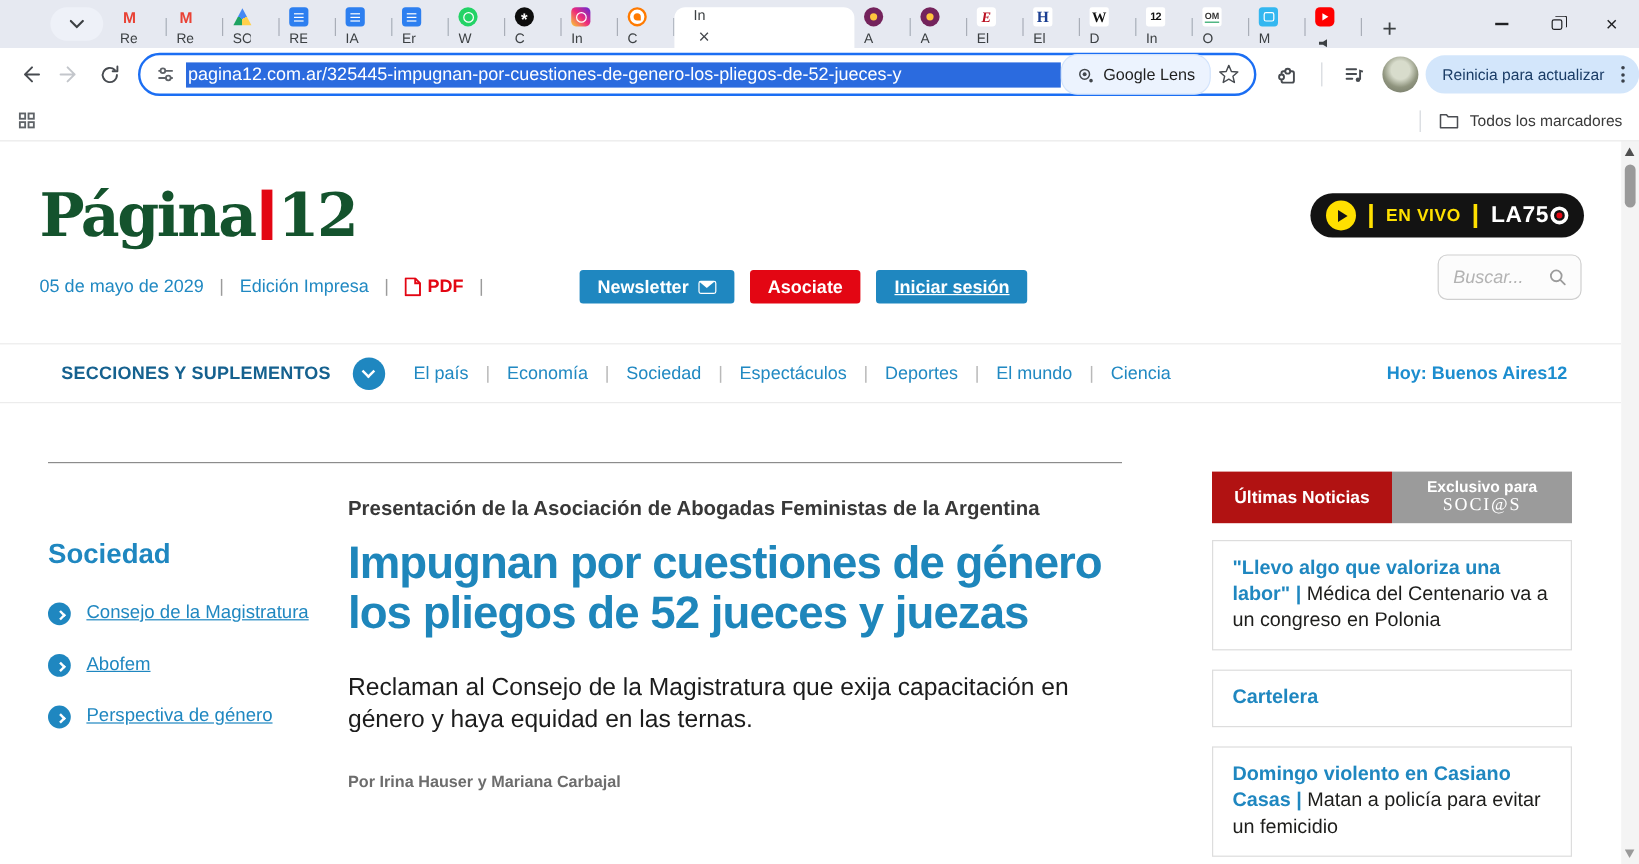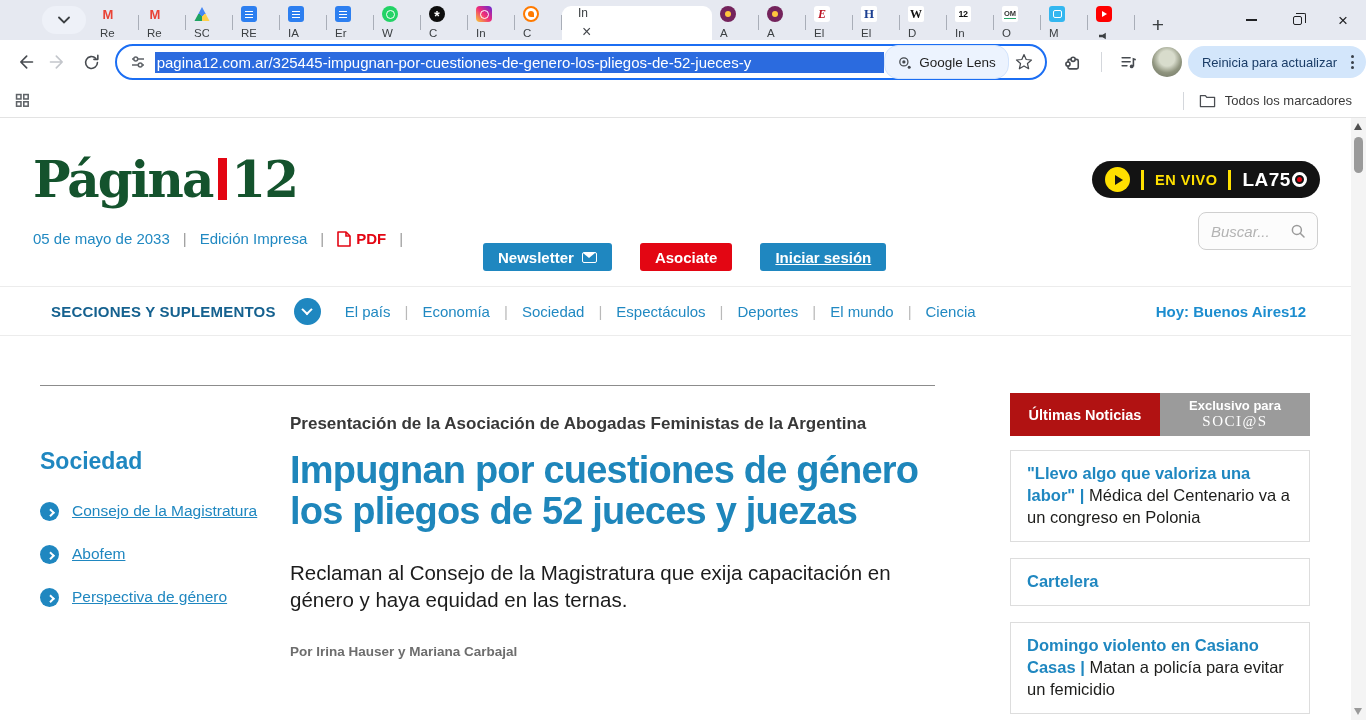--- a/index.html
+++ b/index.html
@@ -89,21 +89,21 @@
   .live-label{color:#ffe000;font-weight:bold;font-size:14.5px;letter-spacing:.5px;}
   .station{color:#fff;font-weight:bold;font-size:19px;display:flex;align-items:center;letter-spacing:.5px;}
   .zero-rec{position:relative;display:inline-block;width:15px;height:15px;border:3px solid #fff;border-radius:50%;margin-left:1px;}
   .zero-rec::after{content:"";position:absolute;left:2px;top:2px;width:5px;height:5px;border-radius:50%;background:#e30613;}
 
   .meta-row{position:absolute;left:33px;top:112px;display:flex;align-items:center;font-size:15px;white-space:nowrap;}
   .meta-sep{color:#9b9b9b;margin:0 13px;}
   .pdf-wrap{display:flex;align-items:center;gap:5px;}
   .pdf-label{color:#e30613;font-weight:bold;font-size:15px;}
 
-  .cta-row{position:absolute;left:483px;top:107px;display:flex;gap:28px;margin-top:18px;}
+  .cta-row{position:absolute;left:483px;top:107px;display:flex;gap:13px;}
   .btn{height:28px;display:flex;align-items:center;justify-content:center;gap:8px;padding:0 15px;border-radius:3px;color:#fff;font-weight:bold;font-size:15px;white-space:nowrap;}
   .btn--blue{background:#1f87c0;}
   .btn--red{background:#e30613;justify-content:flex-end;}
   .btn--login{background:#1f87c0;text-decoration:underline;}
   .env{position:relative;width:15px;height:11px;border:1.5px solid #fff;border-radius:2px;}
   .env::before{content:"";position:absolute;left:0;top:0;border-left:6px solid transparent;border-right:6px solid transparent;border-top:5px solid #fff;left:0.5px;}
 
   .search-box{position:absolute;left:1198px;top:94px;width:120px;height:38px;border:1px solid #cfcfcf;border-radius:8px;background:#fcfcfc;display:flex;align-items:center;padding:0 8px 0 12px;}
   .search-box input{border:none;outline:none;background:transparent;width:78px;font-size:15px;font-style:italic;color:#555;font-family:inherit;}
   .search-box input::placeholder{color:#b3b3b3;}
@@ -396,21 +396,21 @@
       <span class="live-div"></span>
       <span class="live-label">EN VIVO</span>
       <span class="live-div"></span>
       <span class="station">
           <span id="station-prefix">LA75</span>
           <span class="zero-rec"></span>
         </span>
     </div>
 
     <div class="meta-row">
-      <span class="p12-blue">05 de mayo de 2033</span>
+      <span class="p12-blue">05 de mayo de 2029</span>
       <span class="meta-sep">|</span>
       <a class="p12-blue">Edición Impresa</a>
       <span class="meta-sep">|</span>
       <span class="pdf-wrap">
         <svg width="14" height="16" viewBox="0 0 14 16">
             <path d="M1 1 h8 l4 4 v10 H1 z" fill="none" stroke="#e30613" stroke-width="1.6" stroke-linejoin="round"></path>
             <path d="M9 1 v4 h4" fill="none" stroke="#e30613" stroke-width="1.6"></path>
           </svg>
         <span class="pdf-label">PDF</span>
       </span>

